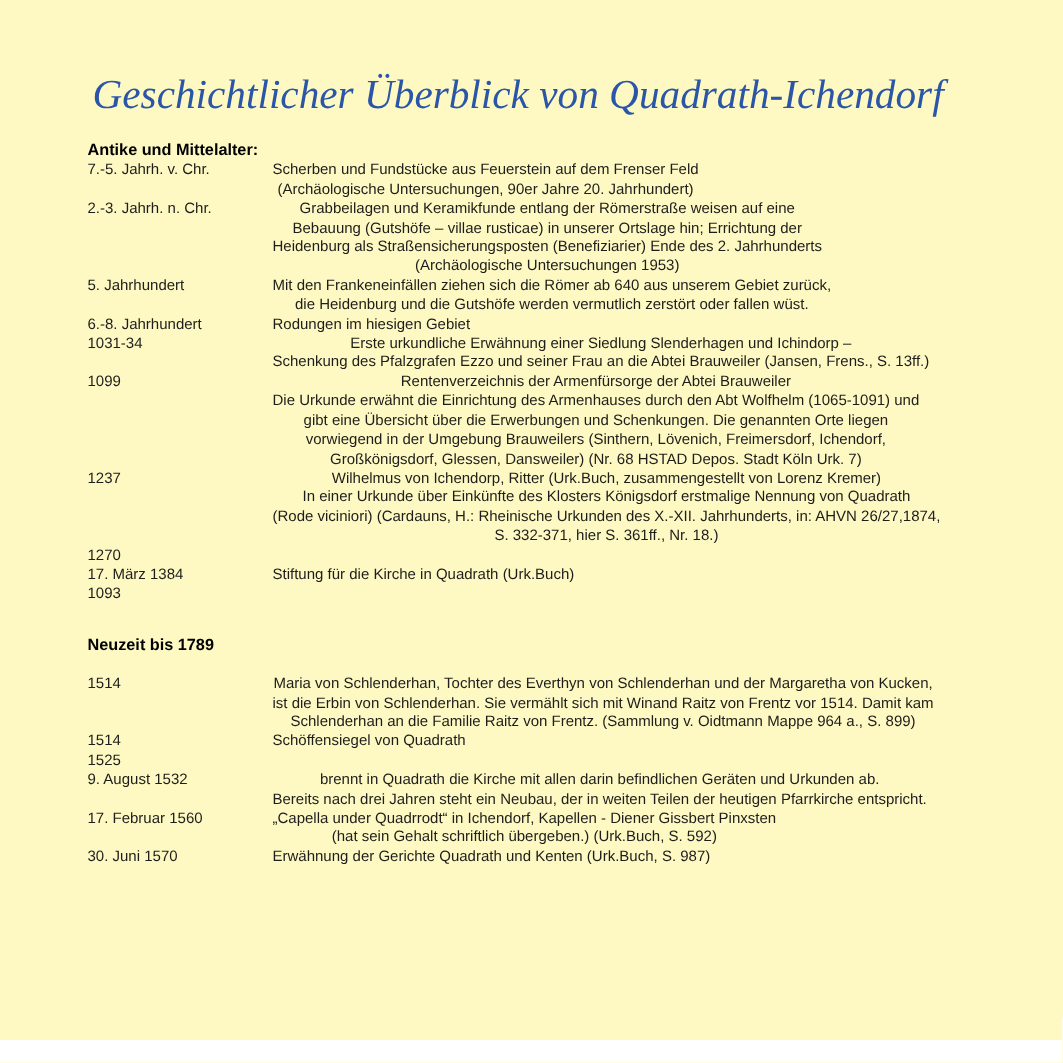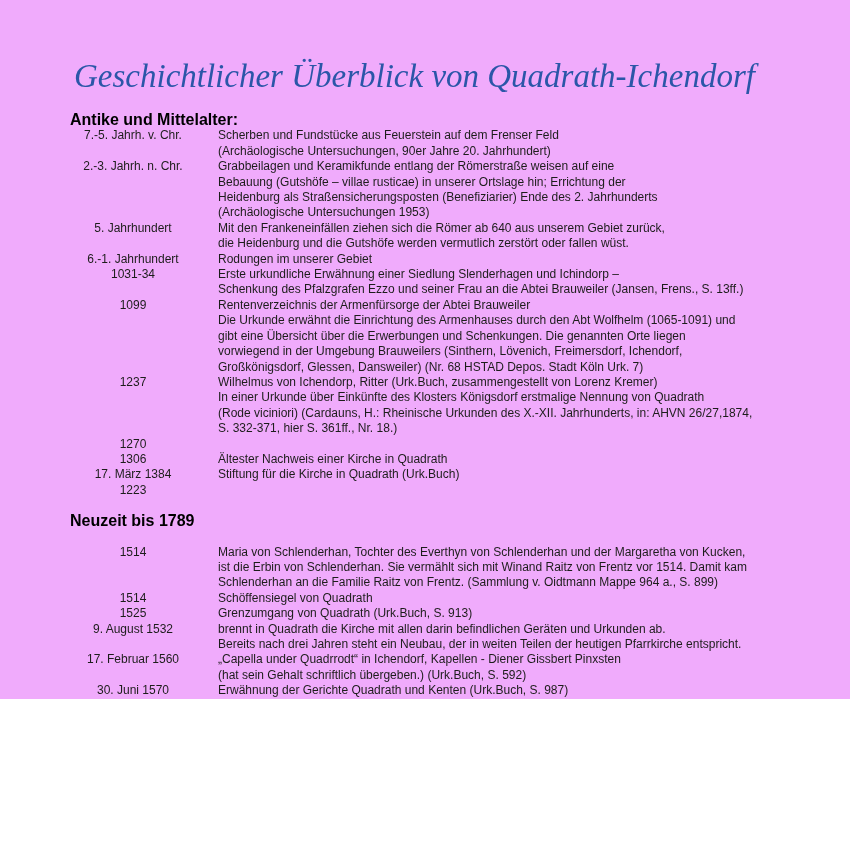--- a/index.html
+++ b/index.html
@@ -3,71 +3,72 @@
 <meta charset="utf-8">
 <style>
   html, body {
     margin: 0;
     padding: 0;
     background: #ffffff;
   }
   .page {
     position: relative;
     width: 850px;
-    height: 699px;
-    background: #f0abfc;
+    height: 832px;
+    background: #fef9c3;
     box-sizing: border-box;
     padding: 56px 58px 0 70px;
     font-family: "Liberation Sans", sans-serif;
     color: #1d1d1b;
     overflow: hidden;
   }
   .doc-title {
     font-family: "Liberation Serif", serif;
     font-style: italic;
     font-weight: normal;
     font-size: 33px;
     line-height: 40px;
     color: #2b56a8;
     margin: 0 0 16px 4px;
     white-space: nowrap;
   }
   .section-heading {
-    font-size: 16px;
+    font-size: 13px;
     line-height: 15.4px;
     font-weight: bold;
     color: #000000;
     margin: 0;
   }
   .section-heading.first {
     margin-bottom: 1px;
   }
   .section-heading.second {
-    margin-top: 15px;
+    margin-top: 25px;
     margin-bottom: 16px;
   }
   .timeline {
     margin: 0;
   }
   .entry {
     display: flex;
     align-items: flex-start;
     font-size: 12px;
     line-height: 15.4px;
   }
   .entry-date {
     flex: none;
     width: 126px;
-    text-align: center;
+    text-align: left;
     white-space: nowrap;
   }
   .entry-text {
     flex: none;
     padding-left: 22px;
     white-space: pre;
+    text-align: center;
   }
 </style>
 </head>
 <body>
 
 <div class="page">
 
   <h1 class="doc-title">Geschichtlicher Überblick von Quadrath-Ichendorf</h1>
 
   <div>
@@ -84,22 +85,22 @@
 Bebauung (Gutshöfe – villae rusticae) in unserer Ortslage hin; Errichtung der
 Heidenburg als Straßensicherungsposten (Benefiziarier) Ende des 2. Jahrhunderts
 (Archäologische Untersuchungen 1953)</div>
       </div>
       <div class="entry">
         <div class="entry-date">5. Jahrhundert</div>
         <div class="entry-text">Mit den Frankeneinfällen ziehen sich die Römer ab 640 aus unserem Gebiet zurück,
 die Heidenburg und die Gutshöfe werden vermutlich zerstört oder fallen wüst.</div>
       </div>
       <div class="entry">
-        <div class="entry-date">6.-1. Jahrhundert</div>
-        <div class="entry-text">Rodungen im unserer Gebiet</div>
+        <div class="entry-date">6.-8. Jahrhundert</div>
+        <div class="entry-text">Rodungen im hiesigen Gebiet</div>
       </div>
       <div class="entry">
         <div class="entry-date">1031-34</div>
         <div class="entry-text">Erste urkundliche Erwähnung einer Siedlung Slenderhagen und Ichindorp –
 Schenkung des Pfalzgrafen Ezzo und seiner Frau an die Abtei Brauweiler (Jansen, Frens., S. 13ff.)</div>
       </div>
       <div class="entry">
         <div class="entry-date">1099</div>
         <div class="entry-text">Rentenverzeichnis der Armenfürsorge der Abtei Brauweiler
 Die Urkunde erwähnt die Einrichtung des Armenhauses durch den Abt Wolfhelm (1065-1091) und
@@ -111,49 +112,44 @@
         <div class="entry-date">1237</div>
         <div class="entry-text">Wilhelmus von Ichendorp, Ritter (Urk.Buch, zusammengestellt von Lorenz Kremer)
 In einer Urkunde über Einkünfte des Klosters Königsdorf erstmalige Nennung von Quadrath
 (Rode viciniori) (Cardauns, H.: Rheinische Urkunden des X.-XII. Jahrhunderts, in: AHVN 26/27,1874,
 S. 332-371, hier S. 361ff., Nr. 18.)</div>
       </div>
       <div class="entry">
         <div class="entry-date">1270</div>
       </div>
       <div class="entry">
-        <div class="entry-date">1306</div>
-        <div class="entry-text">Ältester Nachweis einer Kirche in Quadrath</div>
-      </div>
-      <div class="entry">
         <div class="entry-date">17. März 1384</div>
         <div class="entry-text">Stiftung für die Kirche in Quadrath (Urk.Buch)</div>
       </div>
       <div class="entry">
-        <div class="entry-date">1223</div>
+        <div class="entry-date">1093</div>
       </div>
     </div>
   </div>
 
   <div>
     <h2 class="section-heading second">Neuzeit bis 1789</h2>
     <div class="timeline">
       <div class="entry">
         <div class="entry-date">1514</div>
         <div class="entry-text">Maria von Schlenderhan, Tochter des Everthyn von Schlenderhan und der Margaretha von Kucken,
 ist die Erbin von Schlenderhan. Sie vermählt sich mit Winand Raitz von Frentz vor 1514. Damit kam
 Schlenderhan an die Familie Raitz von Frentz. (Sammlung v. Oidtmann Mappe 964 a., S. 899)</div>
       </div>
       <div class="entry">
         <div class="entry-date">1514</div>
         <div class="entry-text">Schöffensiegel von Quadrath</div>
       </div>
       <div class="entry">
         <div class="entry-date">1525</div>
-        <div class="entry-text">Grenzumgang von Quadrath (Urk.Buch, S. 913)</div>
       </div>
       <div class="entry">
         <div class="entry-date">9. August 1532</div>
         <div class="entry-text">brennt in Quadrath die Kirche mit allen darin befindlichen Geräten und Urkunden ab.
 Bereits nach drei Jahren steht ein Neubau, der in weiten Teilen der heutigen Pfarrkirche entspricht.</div>
       </div>
       <div class="entry">
         <div class="entry-date">17. Februar 1560</div>
         <div class="entry-text">„Capella under Quadrrodt“ in Ichendorf, Kapellen - Diener Gissbert Pinxsten
 (hat sein Gehalt schriftlich übergeben.) (Urk.Buch, S. 592)</div>

